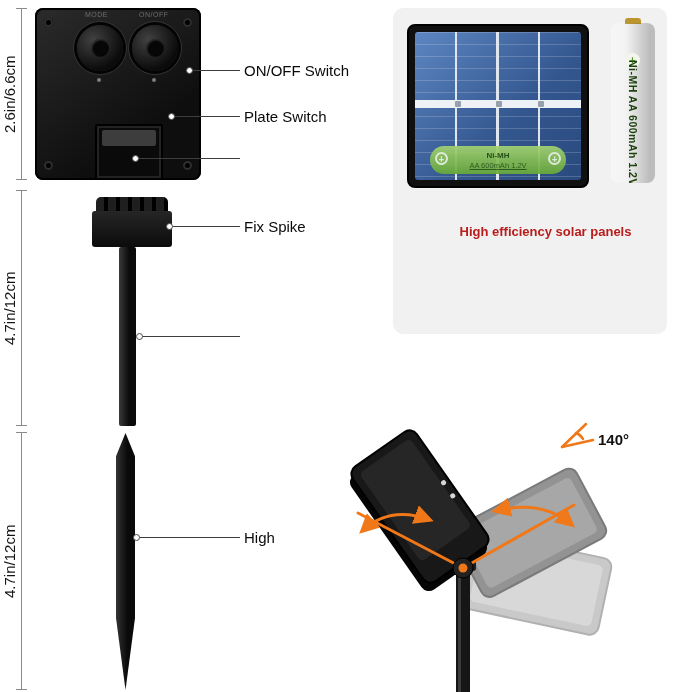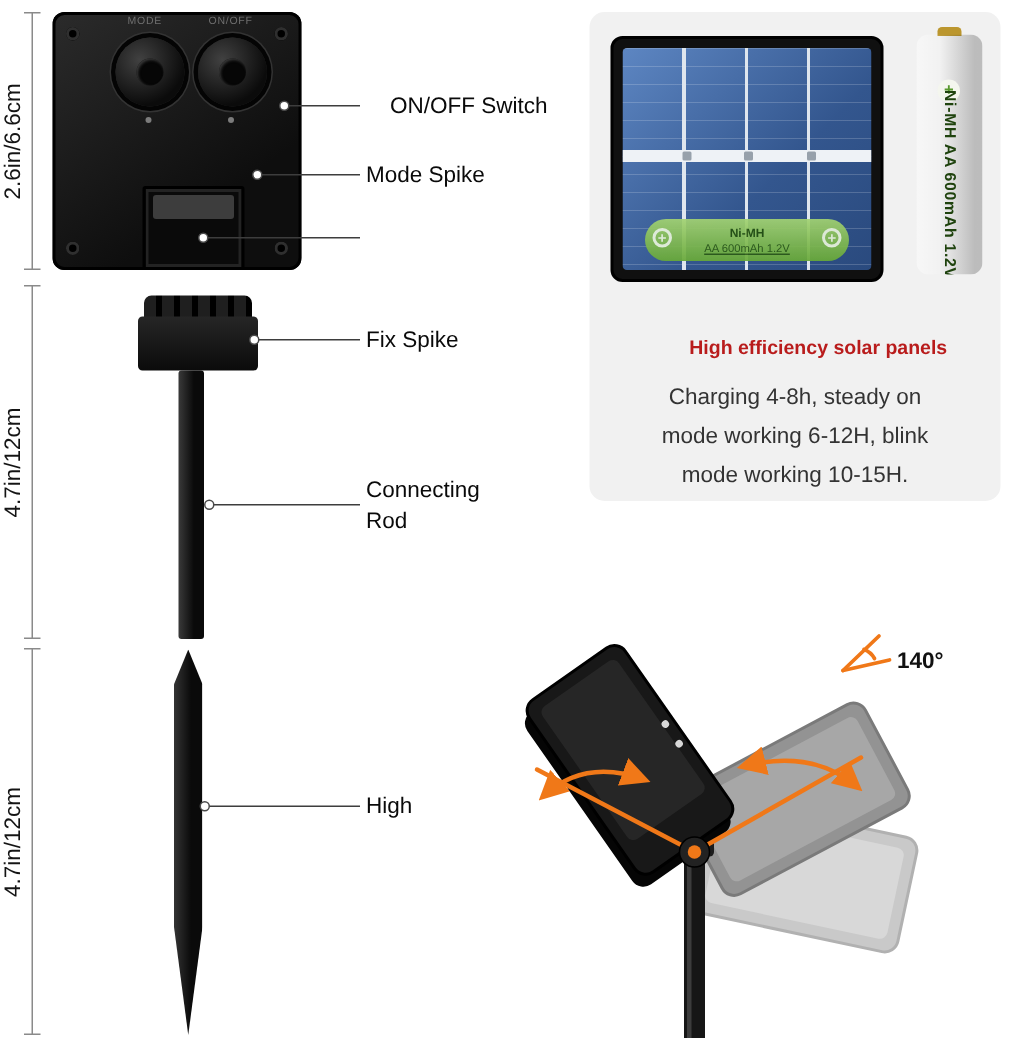--- a/index.html
+++ b/index.html
@@ -124,40 +124,39 @@
 
   <div class="fix-cap"></div>
   <div class="fix-body"></div>
   <div class="rod"></div>
 
   <div class="spike"></div>
 
   <div class="leader" style="left:190px;top:70px;width:50px">
       <span class="leader-dot"></span>
     </div>
-  <div class="callout" style="left:260px;top:60px">ON/OFF Switch</div>
+  <div class="callout" style="left:244px;top:60px">ON/OFF Switch</div>
 
   <div class="leader" style="left:172px;top:116px;width:68px">
       <span class="leader-dot"></span>
     </div>
-  <div class="callout" style="left:244px;top:106px">Mode Spike</div>
+  <div class="callout" style="left:244px;top:106px">Plate Switch</div>
 
   <div class="leader" style="left:136px;top:158px;width:104px">
       <span class="leader-dot"></span>
     </div>
 
   <div class="leader" style="left:170px;top:226px;width:70px">
       <span class="leader-dot"></span>
     </div>
   <div class="callout" style="left:244px;top:216px">Fix Spike</div>
 
   <div class="leader" style="left:140px;top:336px;width:100px">
       <span class="leader-dot"></span>
     </div>
-  <div class="callout" style="left:244px;top:316px;width:106px">Connecting Rod</div>
 
   <div class="leader" style="left:137px;top:537px;width:103px">
       <span class="leader-dot"></span>
     </div>
   <div class="callout" style="left:244px;top:527px">High</div>
 
   <div class="info-card">
     <div class="pv-frame">
       <div class="pv-cells">
         <div class="pv-band">
@@ -174,25 +173,20 @@
       </div>
     </div>
 
     <div class="batt-nub"></div>
     <div class="batt">
       <span class="batt-plus">+</span>
       <span class="batt-text">Ni-MH AA 600mAh 1.2V</span>
     </div>
 
     <div class="card-title">High efficiency solar panels</div>
-    <div class="card-body">
-      <div>Charging 4-8h, steady on</div>
-      <div>mode working 6-12H, blink</div>
-      <div>mode working 10-15H.</div>
-    </div>
   </div>
 
   <svg class="rotation-svg" width="349" height="307" viewBox="0 0 349 307">
     <defs>
       <marker id="ah" viewBox="0 0 10 10" refX="8" refY="5" markerWidth="6.5" markerHeight="6.5" orient="auto-start-reverse">
         <path d="M0,0 L10,5 L0,10 z" fill="#f07818"></path>
       </marker>
     </defs>
 
     <g transform="rotate(102 133 183)">

